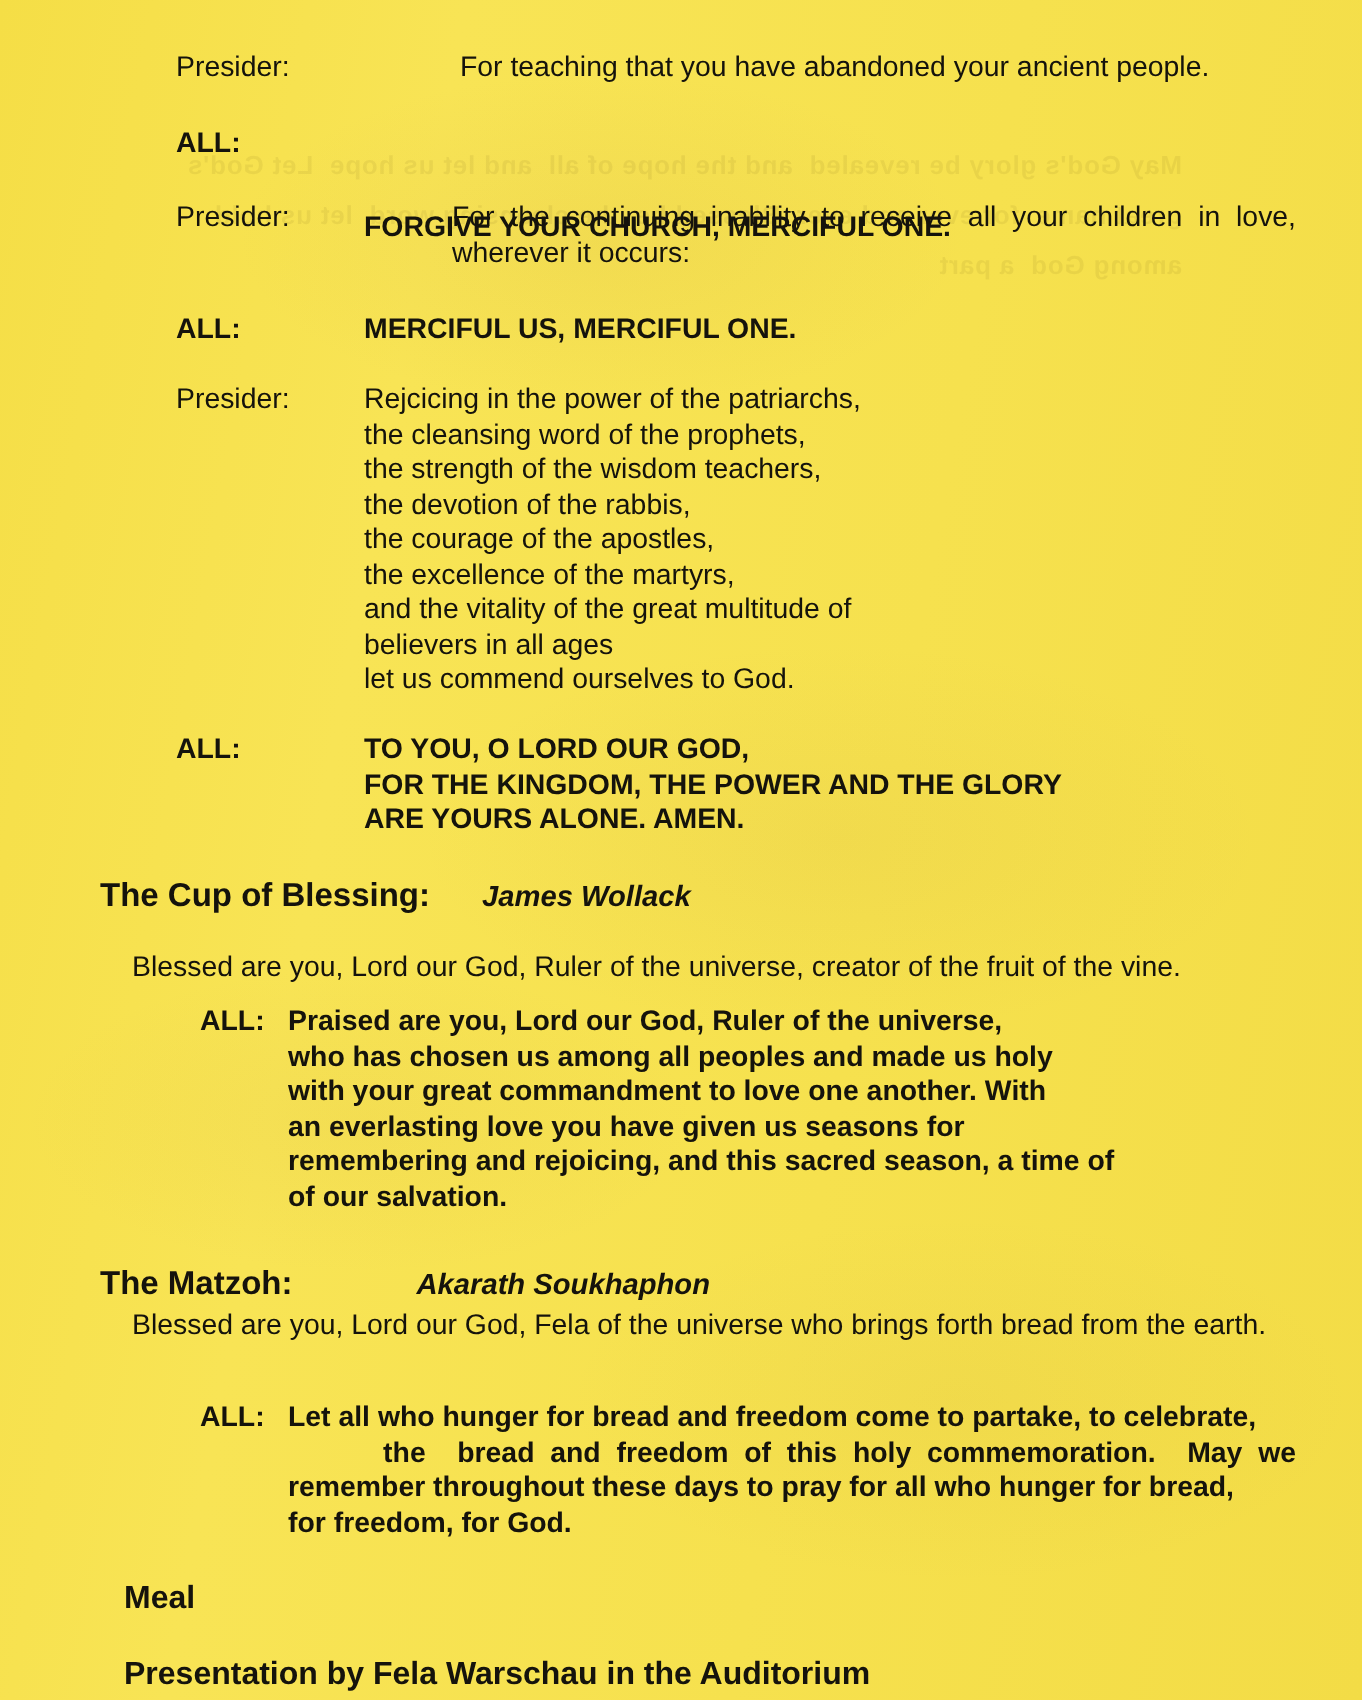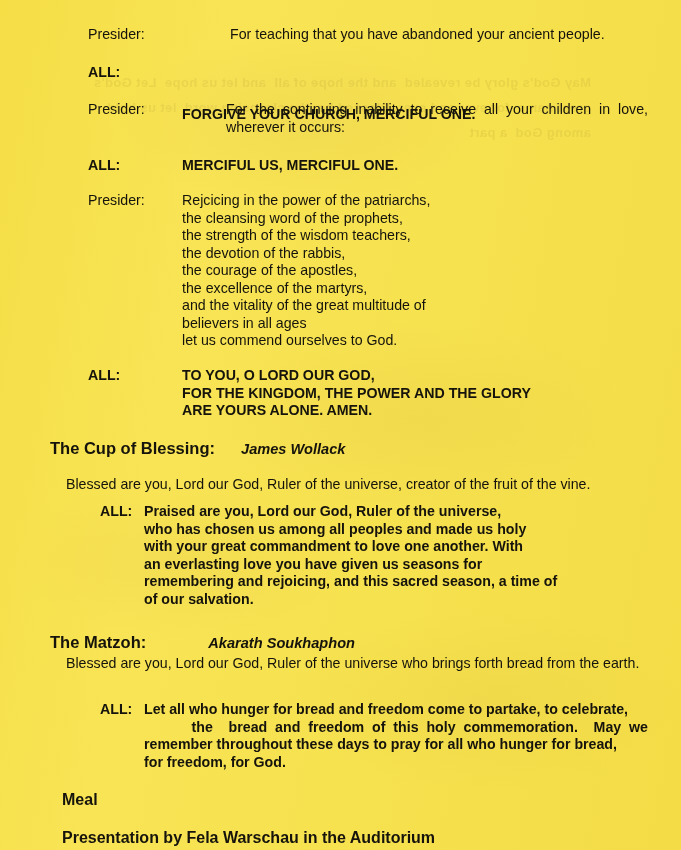--- a/index.html
+++ b/index.html
@@ -162,21 +162,21 @@
 with your great commandment to love one another.  With
 an everlasting love you have given us seasons for
 remembering and rejoicing, and this sacred season, a time of
 of our salvation.</div>
   </div>
 
   <div class="heading" style="top:634px; left:50px;">
     <span class="plain">The Matzoh:</span><span style="display:inline-block;width:62px;"></span><span class="subname">Akarath Soukhaphon</span>
   </div>
 
-  <div class="para" style="top:655px; left:66px; width:584px;">Blessed are you, Lord our God, Ruler of the universe who brings forth bread from the earth.</div>
+  <div class="para" style="top:655px; left:66px; width:584px;">Blessed are you, Lord our God, Fela of the universe who brings forth bread from the earth.</div>
 
   <div class="row" style="top:701px; left:100px; width:548px;">
     <div class="label bold" style="width:44px;">ALL:</div>
     <div class="body-col bold" style="width:504px; white-space:normal;">
       <div>Let all who hunger for bread and freedom come to partake, to celebrate,</div>
       <div style="white-space:pre;text-align:right;">the    bread  and  freedom  of  this  holy  commemoration.    May  we</div>
       <div>remember throughout these days to pray for all who hunger for bread,</div>
       <div>for freedom, for God.</div>
     </div>
   </div>

